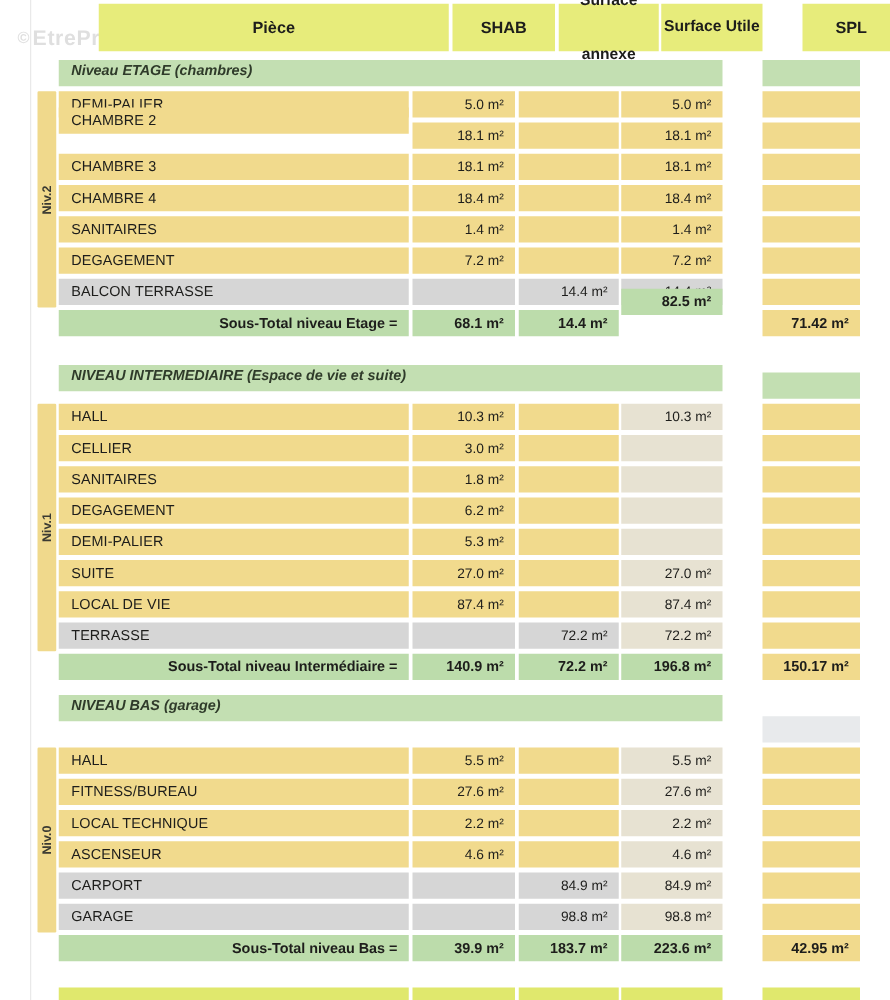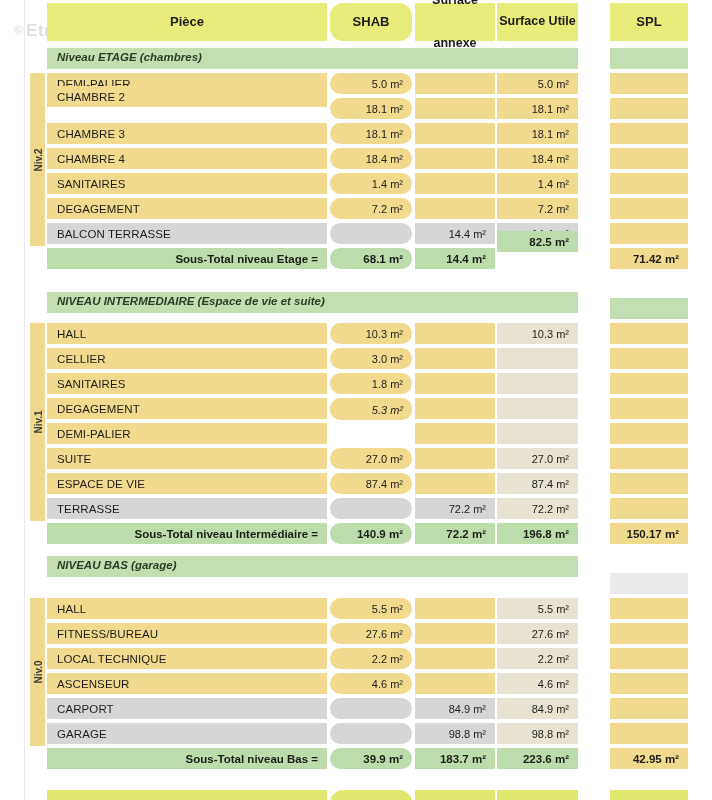--- a/index.html
+++ b/index.html
@@ -13,28 +13,28 @@
     position:relative;
   }
 
   
   #sheet{position:absolute;left:0;top:0;width:712px;height:800px;}
   .left-rule{position:absolute;left:24px;top:0;width:1px;height:800px;background:#e9e9e9;}
 
   
   .cell{position:absolute;box-sizing:border-box;}
   .c-piece {left:47px;width:280px;}
-  .c-shab  {left:330px;width:82px;border-radius:13px;}
+  .c-shab  {left:330px;width:82px;}
   .c-annex {left:415px;width:80px;}
   .c-utile {left:497px;width:81px;}
   .c-spl   {left:610px;width:78px;}
 
   .txt-left{padding-left:10px;text-align:left;}
   .txt-right{padding-right:9px;text-align:right;}
-  .txt-center{text-align:center;}
+  .txt-center{text-align:center;margin-left:32px;}
   .vcent{display:flex;align-items:center;}
   .vcent.txt-right{justify-content:flex-end;}
   .vcent.txt-center{justify-content:center;}
 
   
   .bg-header {background:#e7ec7b;}
   .bg-section{background:#c3dfb2;}
   .bg-row    {background:#f1da8d;}
   .bg-grey   {background:#d6d6d6;}
   .bg-beige  {background:#e7e2d2;}
@@ -201,34 +201,34 @@
       </div>
       <div class="row">
         <div class="cell c-piece vcent txt-left bg-row" style="top: 398px;">DEGAGEMENT</div>
         <div class="cell c-shab vcent txt-right bg-row" style="top: 398px;">6.2 m²</div>
         <div class="cell c-annex vcent txt-right bg-row" style="top: 398px;"></div>
         <div class="cell c-utile vcent txt-right bg-beige" style="top: 398px;"></div>
         <div class="cell c-spl vcent txt-right bg-row" style="top: 398px;"></div>
       </div>
       <div class="row">
         <div class="cell c-piece vcent txt-left bg-row" style="top: 423px;">DEMI-PALIER</div>
-        <div class="cell c-shab vcent txt-right bg-row" style="top: 399px; font-style: italic;">5.3 m²</div>
+        <div class="cell c-shab vcent txt-right bg-row" style="top: 423px;">5.3 m²</div>
         <div class="cell c-annex vcent txt-right bg-row" style="top: 423px;"></div>
         <div class="cell c-utile vcent txt-right bg-beige" style="top: 423px;"></div>
         <div class="cell c-spl vcent txt-right bg-row" style="top: 423px;"></div>
       </div>
       <div class="row">
         <div class="cell c-piece vcent txt-left bg-row" style="top: 448px;">SUITE</div>
         <div class="cell c-shab vcent txt-right bg-row" style="top: 448px;">27.0 m²</div>
         <div class="cell c-annex vcent txt-right bg-row" style="top: 448px;"></div>
         <div class="cell c-utile vcent txt-right bg-beige" style="top: 448px;">27.0 m²</div>
         <div class="cell c-spl vcent txt-right bg-row" style="top: 448px;"></div>
       </div>
       <div class="row">
-        <div class="cell c-piece vcent txt-left bg-row" style="top: 473px;">ESPACE DE VIE</div>
+        <div class="cell c-piece vcent txt-left bg-row" style="top: 473px;">LOCAL DE VIE</div>
         <div class="cell c-shab vcent txt-right bg-row" style="top: 473px;">87.4 m²</div>
         <div class="cell c-annex vcent txt-right bg-row" style="top: 473px;"></div>
         <div class="cell c-utile vcent txt-right bg-beige" style="top: 473px;">87.4 m²</div>
         <div class="cell c-spl vcent txt-right bg-row" style="top: 473px;"></div>
       </div>
       <div class="row">
         <div class="cell c-piece vcent txt-left bg-grey" style="top: 498px;">TERRASSE</div>
         <div class="cell c-shab vcent txt-right bg-grey" style="top: 498px;"></div>
         <div class="cell c-annex vcent txt-right bg-grey" style="top: 498px;">72.2 m²</div>
         <div class="cell c-utile vcent txt-right bg-beige" style="top: 498px;">72.2 m²</div>

